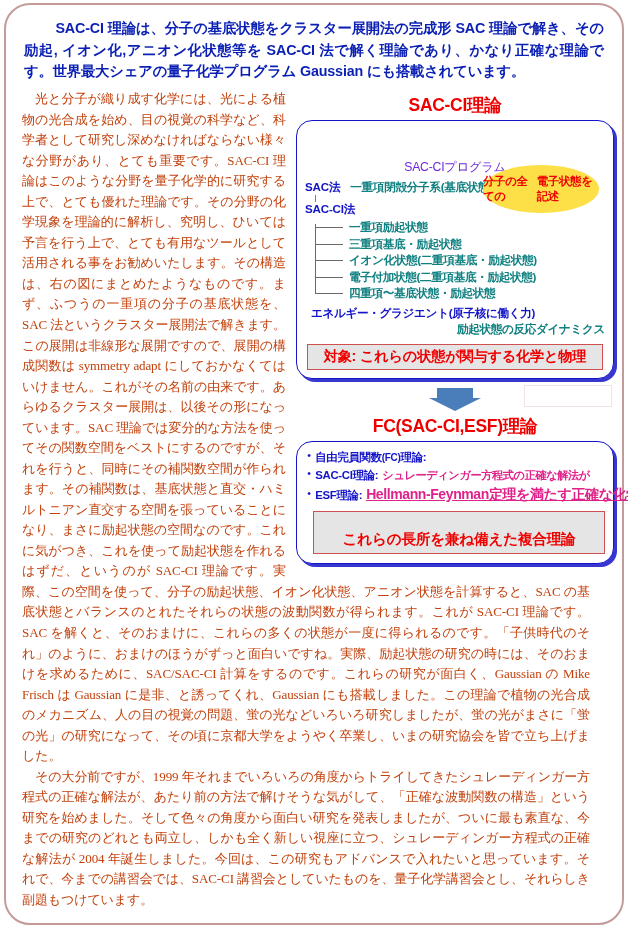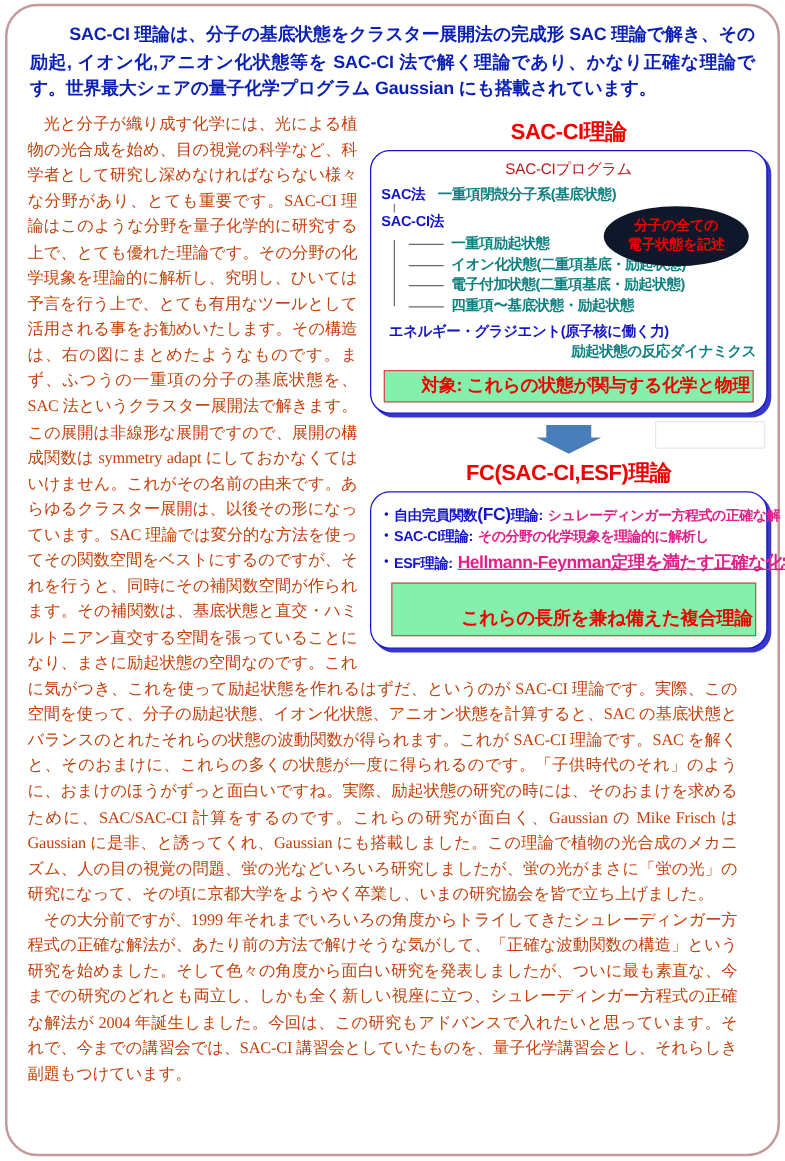--- a/index.html
+++ b/index.html
@@ -93,26 +93,27 @@
     border: 1.6px solid #1414c8;
     border-radius: 16px;
     box-shadow: 3px 3px 0 0 rgba(20,20,200,0.85);
     background: #ffffff;
     padding: 6px 8px 7px 8px;
     box-sizing: border-box;
   }
 
   .prog-title {
     text-align: center;
-    color: #b91c1c;
+    color: #6d28d9;
     font-family: "Liberation Sans", "DejaVu Sans", sans-serif;
     font-size: 12.2px;
     font-weight: normal;
     letter-spacing: -0.2px;
     margin-bottom: 4px;
+    margin-top: 32px;
   }
 
   .row-sac {
     display: flex;
     align-items: flex-end;
     gap: 10px;
     font-family: "Liberation Sans", "DejaVu Sans", sans-serif;
     font-size: 11.6px;
     letter-spacing: -0.2px;
     white-space: nowrap;
@@ -133,21 +134,21 @@
     width: 1px;
     height: 7px;
     background: #808080;
     margin-left: 10px;
   }
 
   
   .tree {
     position: relative;
     margin: 2px 0 4px 10px;
-    padding-left: 46px;
+    padding-left: 34px;
   }
   .tree::before {
     content: "";
     position: absolute;
     left: 0;
     top: 5px;
     bottom: 8px;
     width: 1px;
     background: #6a6a6a;
   }
@@ -192,38 +193,38 @@
   }
 
   
   .ellipse {
     position: absolute;
     right: 14px;
     top: 44px;
     width: 116px;
     height: 48px;
     border-radius: 50%;
-    background: #0f172a;
+    background: #fde047;
     display: flex;
-    flex-direction: column;
+    flex-direction: row;
     align-items: center;
     justify-content: center;
     color: #ef0000;
     font-family: "Liberation Sans", "DejaVu Sans", sans-serif;
     font-weight: bold;
     font-size: 11.4px;
     line-height: 1.32;
     letter-spacing: -0.3px;
   }
 
   
   .red-box {
     border: 1.2px solid #d05050;
-    background: #86efac;
-    text-align: right;
+    background: #e5e5e5;
+    text-align: center;
     color: #ef0000;
     font-family: "Liberation Sans", "DejaVu Sans", sans-serif;
     font-weight: bold;
     letter-spacing: -0.2px;
     box-sizing: border-box;
   }
   .red-box.target {
     font-size: 14.2px;
     padding: 2px 2px 3px 2px;
     margin: 7px 2px 1px 2px;
@@ -277,21 +278,21 @@
     position: relative;
     top: -1px;
   }
   .b-term {
     color: #1414c8;
     font-family: "Liberation Sans", "DejaVu Sans", sans-serif;
     font-weight: bold;
     font-size: 11.4px;
     letter-spacing: -0.3px;
   }
-  .b-term .sm { font-size: 14px; }
+  .b-term .sm { font-size: 10px; }
   .b-desc {
     color: #e0218a;
     font-family: "Liberation Sans", "DejaVu Sans", sans-serif;
     font-weight: bold;
     font-size: 11.2px;
     letter-spacing: -0.4px;
   }
   .b-desc.small { font-size: 14px; text-decoration: underline; }
 
   .clearfix::after { content: ""; display: block; clear: both; }
@@ -319,20 +320,21 @@
         </div>
 
         <div class="connector"></div>
 
         <div class="row-sac">
           <span class="lbl-blue">SAC-CI法</span>
         </div>
 
         <div class="tree">
           <div class="tree-item">一重項励起状態</div>
+          <div class="tree-item">三重項基底・励起状態</div>
           <div class="tree-item">イオン化状態(二重項基底・励起状態)</div>
           <div class="tree-item">電子付加状態(二重項基底・励起状態)</div>
           <div class="tree-item">四重項〜基底状態・励起状態</div>
         </div>
 
         <div class="energy-line">エネルギー・グラジエント(原子核に働く力)</div>
         <div class="dyn-line">励起状態の反応ダイナミクス</div>
 
         <div class="ellipse">
           <span>分子の全ての</span>
@@ -350,27 +352,26 @@
       </div>
 
       <div class="fig-title second">FC(SAC-CI,ESF)理論</div>
 
       <div class="blue-box">
         <div class="bullets">
 
           <div class="bullet-row">
             <span class="bullet-dot">•</span>
             <span class="b-term"><span>自由完員関数</span><span class="sm">(FC)</span><span>理論</span><span>:</span></span>
-            <span class="b-desc">シュレーディンガー方程式の正確な解</span>
           </div>
 
           <div class="bullet-row">
             <span class="bullet-dot">•</span>
             <span class="b-term"><span>SAC-CI理論</span><span>:</span></span>
-            <span class="b-desc">その分野の化学現象を理論的に解析し</span>
+            <span class="b-desc">シュレーディンガー方程式の正確な解法が</span>
           </div>
 
           <div class="bullet-row">
             <span class="bullet-dot">•</span>
             <span class="b-term"><span>ESF理論</span><span>:</span></span>
             <span class="b-desc small">Hellmann-Feynman定理を満たす正確な化学理論</span>
           </div>
 
         </div>
 

